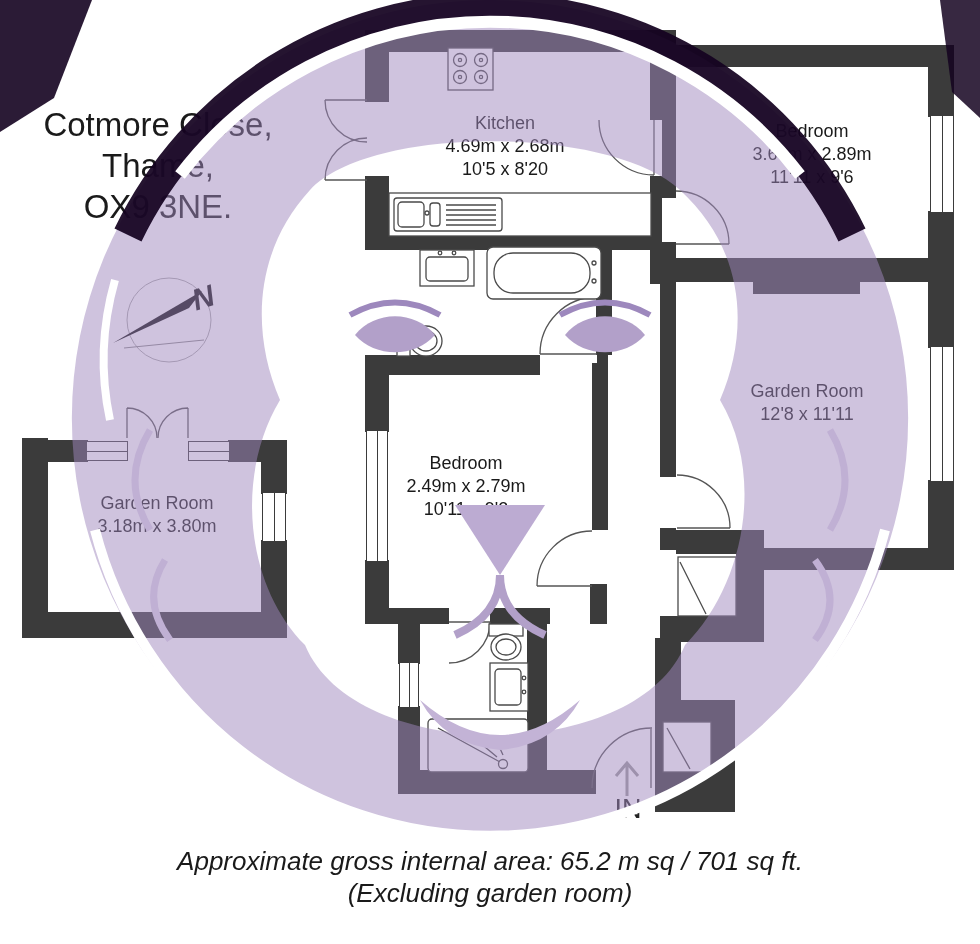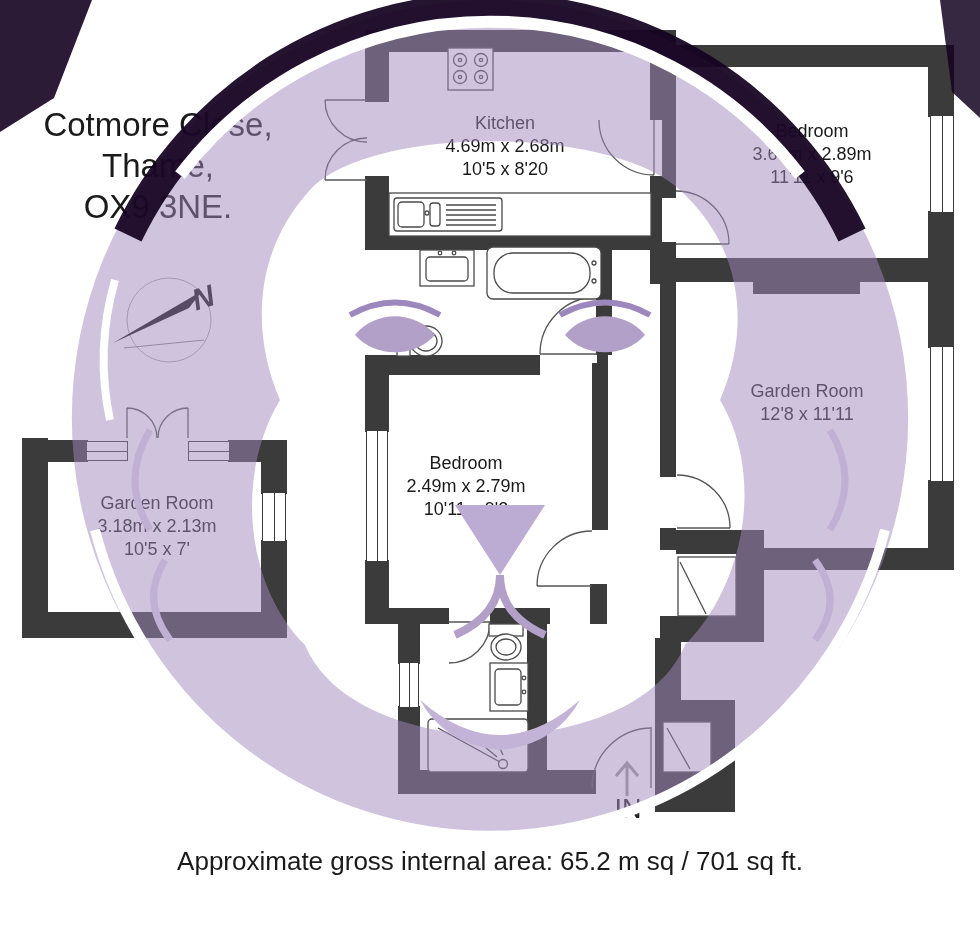--- a/index.html
+++ b/index.html
@@ -7,21 +7,21 @@
          font-family:"Liberation Sans",sans-serif;color:#1a1a1a;}
   .wall{position:absolute;background:#3b3b3b;z-index:1;}
   .win{position:absolute;background:#fff;border:1px solid #3b3b3b;box-sizing:border-box;z-index:2;}
   .win-v::after{content:"";position:absolute;left:50%;top:0;bottom:0;width:1px;background:#3b3b3b;}
   .win-h::after{content:"";position:absolute;top:50%;left:0;right:0;height:1px;background:#3b3b3b;}
   .plan-svg{position:absolute;left:0;top:0;z-index:3;}
   .label{position:absolute;z-index:4;text-align:center;font-size:18px;line-height:23px;}
   .title{position:absolute;left:8px;top:104px;width:300px;z-index:4;text-align:center;
          font-size:33px;line-height:41px;font-weight:400;}
   .footer{position:absolute;left:0;top:845px;width:980px;z-index:4;text-align:center;
-          font-size:26px;line-height:32px;}
+          font-size:26px;line-height:32px;font-style:italic;}
   .in-label{position:absolute;left:600px;top:794px;width:56px;z-index:4;text-align:center;
             font-size:27px;font-weight:400;color:#222;}
   .watermark{position:absolute;left:0;top:0;z-index:5;pointer-events:none;}
 </style>
 </head>
 <body>
 
 <div class="stage">
 
   <div class="wall" style="left:365px;top:30px;width:296px;height:22px"></div>
@@ -200,28 +200,28 @@
   </div>
 
   <div class="label" style="left:351px;top:452px;width:230px">
     <div>Bedroom</div>
     <div>2.49m x 2.79m</div>
     <div>10'11 x 9'2</div>
   </div>
 
   <div class="label" style="left:42px;top:492px;width:230px">
     <div>Garden Room</div>
-    <div>3.18m x 2.13m</div>
-    <div>10'5 x 7'</div>
+    <div>3.18m x 3.80m</div>
   </div>
 
   <div class="in-label">IN</div>
 
   <div class="footer">
     <div>Approximate gross internal area: 65.2 m sq / 701 sq ft.</div>
+    <div>(Excluding garden room)</div>
   </div>
 
   <svg class="watermark" width="980" height="944" viewBox="0 0 980 944">
 
     <path fill-rule="evenodd" fill="rgba(159,135,189,0.5)" d="
       M 490,0 A 418,418 0 1 0 490,836 A 418,418 0 1 0 490,0 Z
       M 310,190 C 370,125 610,125 680,190 C 745,250 750,330 720,400
       C 765,475 745,585 685,645 C 635,765 355,765 305,645
       C 245,585 235,475 280,400 C 250,330 255,250 310,190 Z"></path>
 

